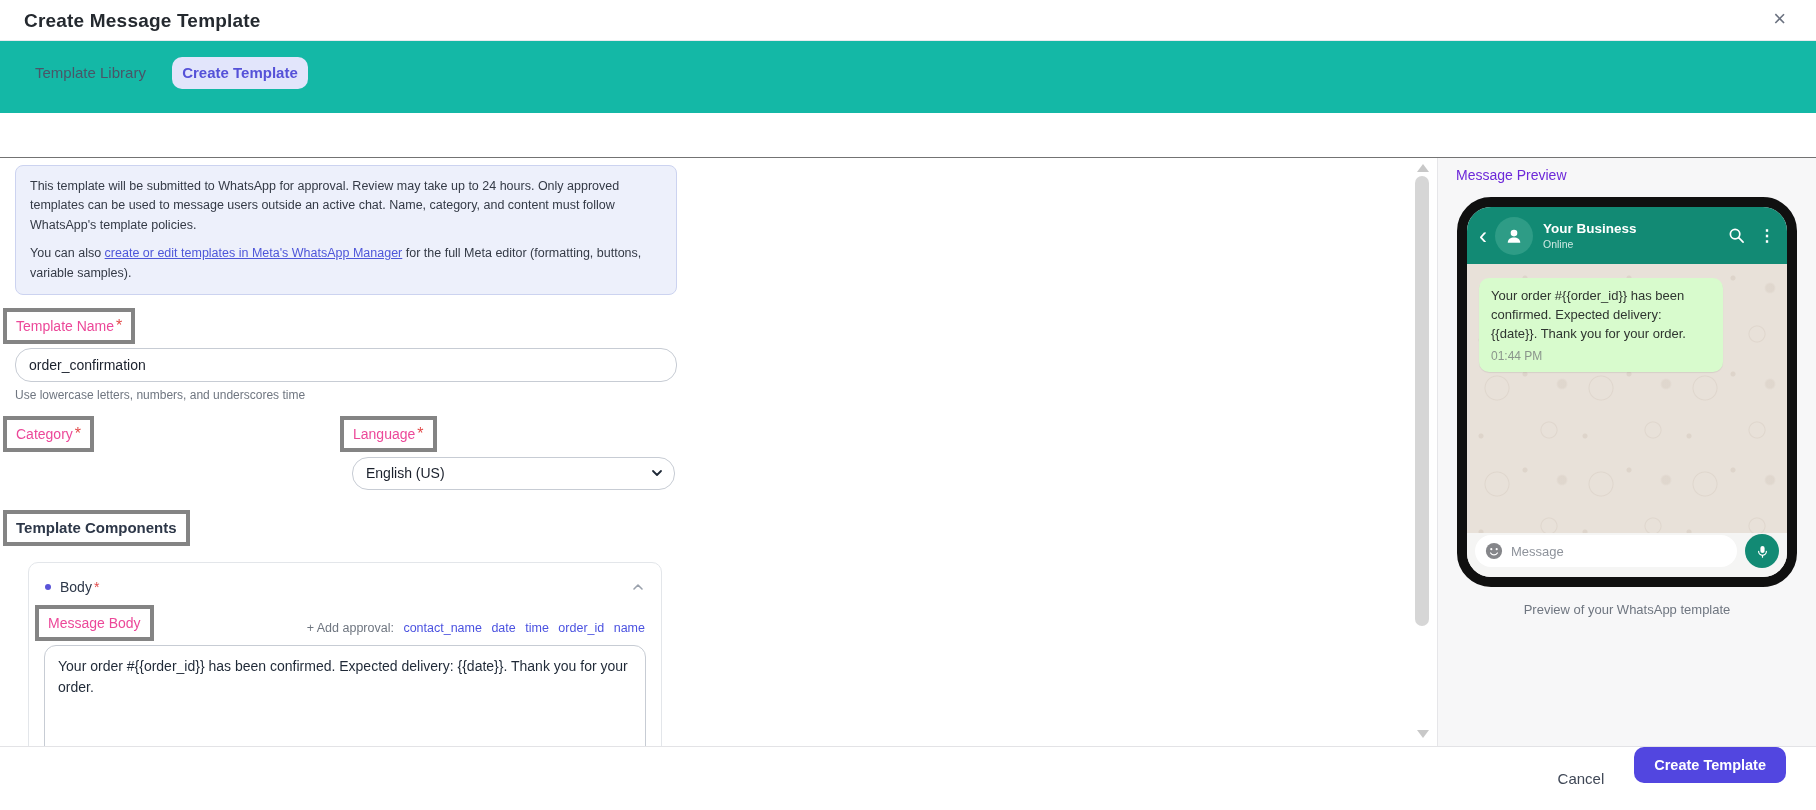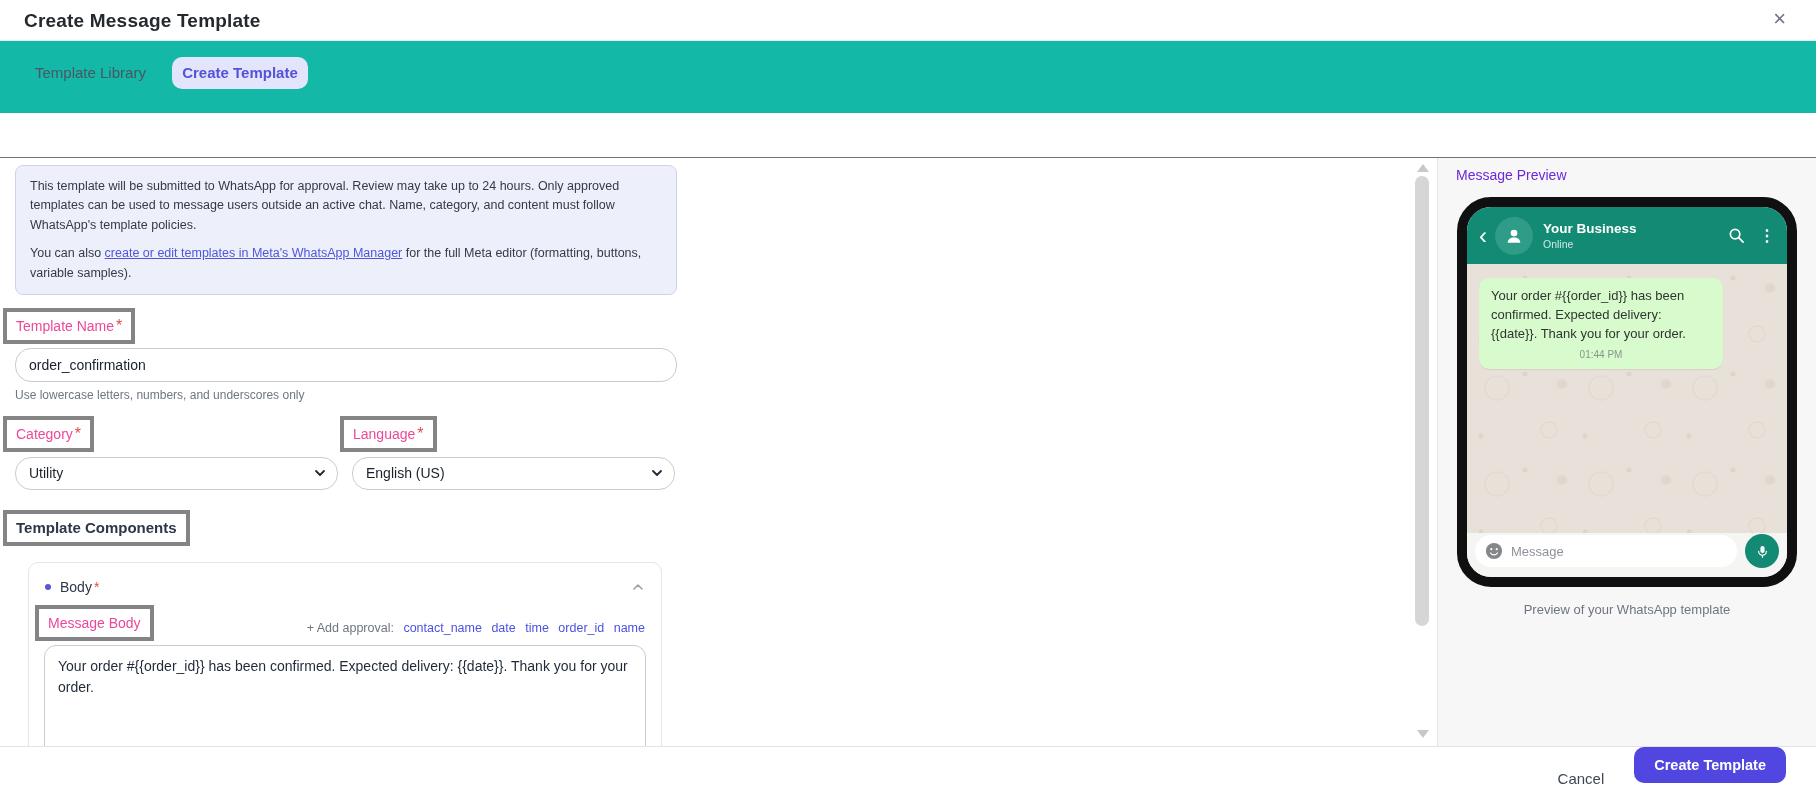--- a/index.html
+++ b/index.html
@@ -85,21 +85,21 @@
   .wa-chat { flex:1; position:relative;
     background-color:#e8e1d9;
     background-image:
       radial-gradient(circle at 30px 28px, transparent 11px, rgba(150,125,105,.11) 12px, transparent 13px),
       radial-gradient(circle at 82px 70px, transparent 7px, rgba(150,125,105,.11) 8px, transparent 9px),
       radial-gradient(circle at 58px 14px, rgba(150,125,105,.13) 2px, transparent 3px),
       radial-gradient(circle at 14px 76px, rgba(150,125,105,.13) 2px, transparent 3px),
       radial-gradient(circle at 95px 24px, rgba(150,125,105,.10) 4px, transparent 6px);
     background-size:104px 96px; }
   .wa-bubble { position:absolute; left:12px; top:14px; max-width:244px; background:#d8fbcd; border-radius:10px; padding:9px 12px 7px 12px; font-size:13px; line-height:1.45; color:#2f3530; box-shadow:0 1px 1px rgba(0,0,0,.08); }
-  .wa-time { text-align:center; font-size:10px; color:#8a958c; margin-top:4px; }
+  .wa-time { text-align:left; font-size:12px; color:#8a958c; margin-top:4px; }
   .wa-inputbar { flex:0 0 auto; height:44px; display:flex; align-items:center; padding:0 8px 8px 8px; background:#f5f5f4; }
   .wa-input { flex:1; height:32px; background:#fff; border-radius:16px; display:flex; align-items:center; padding:0 10px; }
   .wa-placeholder { font-size:13px; color:#8e939b; margin-left:8px; }
   .wa-mic { width:34px; height:34px; border-radius:50%; background:#128a74; margin-left:8px; display:flex; align-items:center; justify-content:center; cursor:pointer; flex:0 0 auto; }
   .preview-caption { text-align:center; margin-top:15px; font-size:13px; color:#6f7680; }
 
   
   .dlg-footer { position:absolute; left:0; right:0; bottom:0; height:64px; background:#fff; border-top:1px solid #e3e3e6; display:flex; justify-content:flex-end; gap:30px; padding-right:30px; }
   .btn-cancel { font-size:15px; color:#3f4756; background:none; border:none; cursor:pointer; font-family:"Liberation Sans", sans-serif; }
   .btn-create { font-size:14.5px; color:#fff; background:#5246e0; border:none; border-radius:10px; height:36px; padding:0 20px; font-weight:600; cursor:pointer; font-family:"Liberation Sans", sans-serif; }
@@ -127,35 +127,27 @@
         <div class="banner">
           <p>This template will be submitted to WhatsApp for approval. Review may take up to 24 hours. Only approved templates can be used to message users outside an active chat. Name, category, and content must follow WhatsApp's template policies.</p>
           <p><span>You can also </span><a>create or edit templates in Meta's WhatsApp Manager</a><span> for the full Meta editor (formatting, buttons, variable samples).</span></p>
         </div>
 
         
         <div class="anno tname-anno">
           <span class="field-label">Template Name</span><span class="req">*</span>
         </div>
         <input class="text-input" type="text" value="order_confirmation" style="">
-        <div class="hint">Use lowercase letters, numbers, and underscores only</div>
+        <div class="hint">Use lowercase letters, numbers, and underscores time</div>
 
         
         <div class="row2">
           <div class="col">
             <div class="anno">
               <span class="field-label">Category</span><span class="req">*</span>
-            </div>
-            <div class="select-wrap">
-              <select class="select-ctl">
-                <option>Utility</option>
-              </select>
-              <svg class="select-chevron" width="12" height="12" viewBox="0 0 12 12">
-                  <path d="M2 4l4 4 4-4" fill="none" stroke="#1f2937" stroke-width="1.8" stroke-linecap="round" stroke-linejoin="round"></path>
-                </svg>
             </div>
           </div>
           <div class="col">
             <div class="anno">
               <span class="field-label">Language</span><span class="req">*</span>
             </div>
             <div class="select-wrap">
               <select class="select-ctl">
                 <option>English (US)</option>
               </select>

